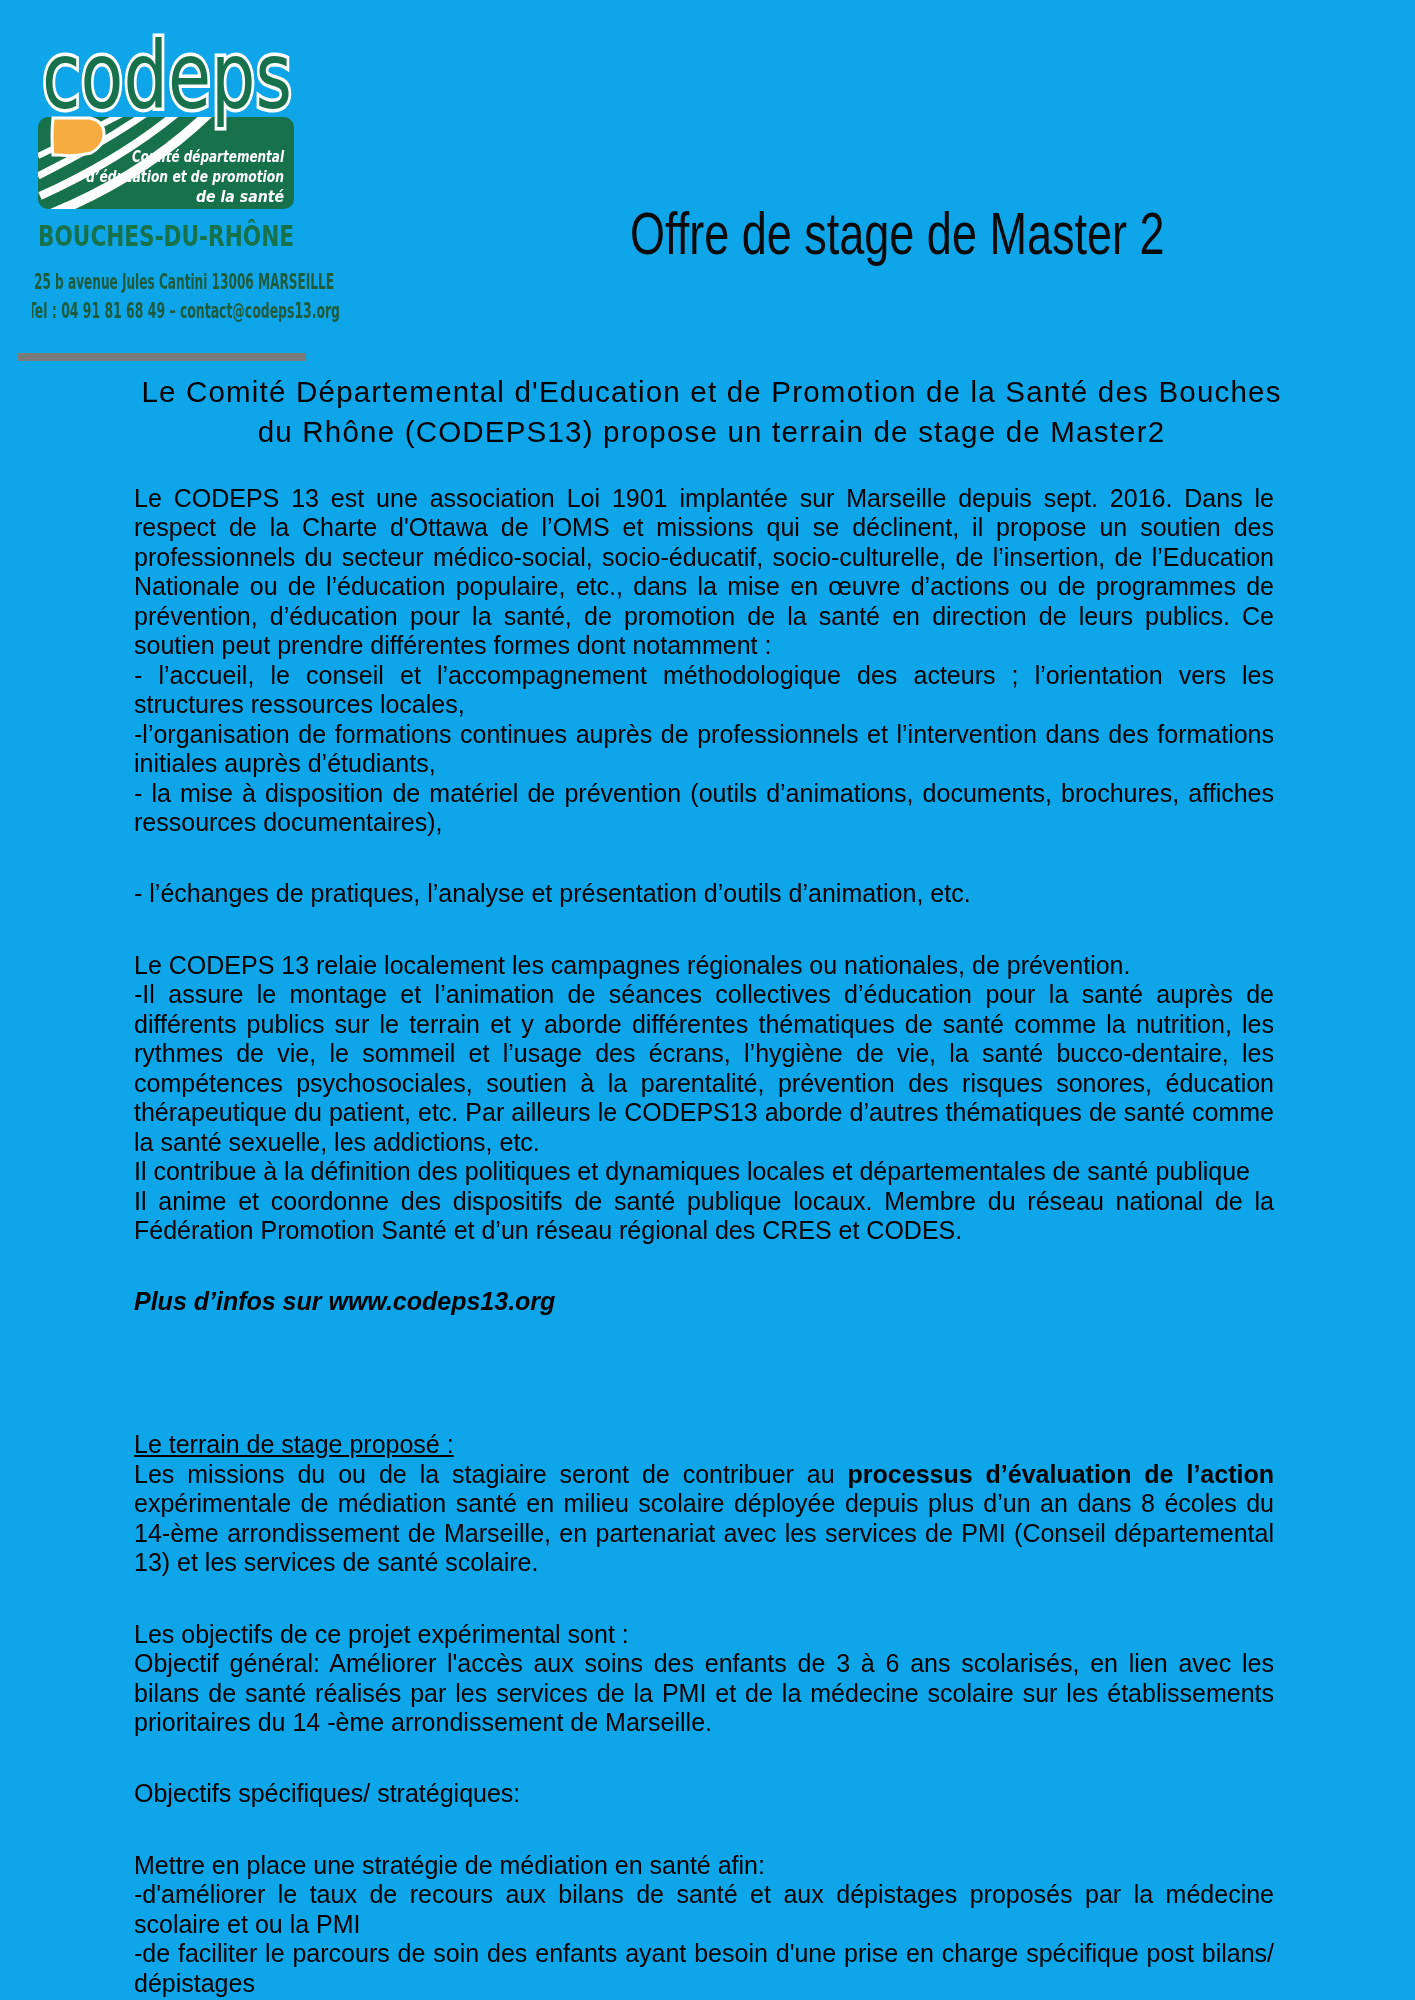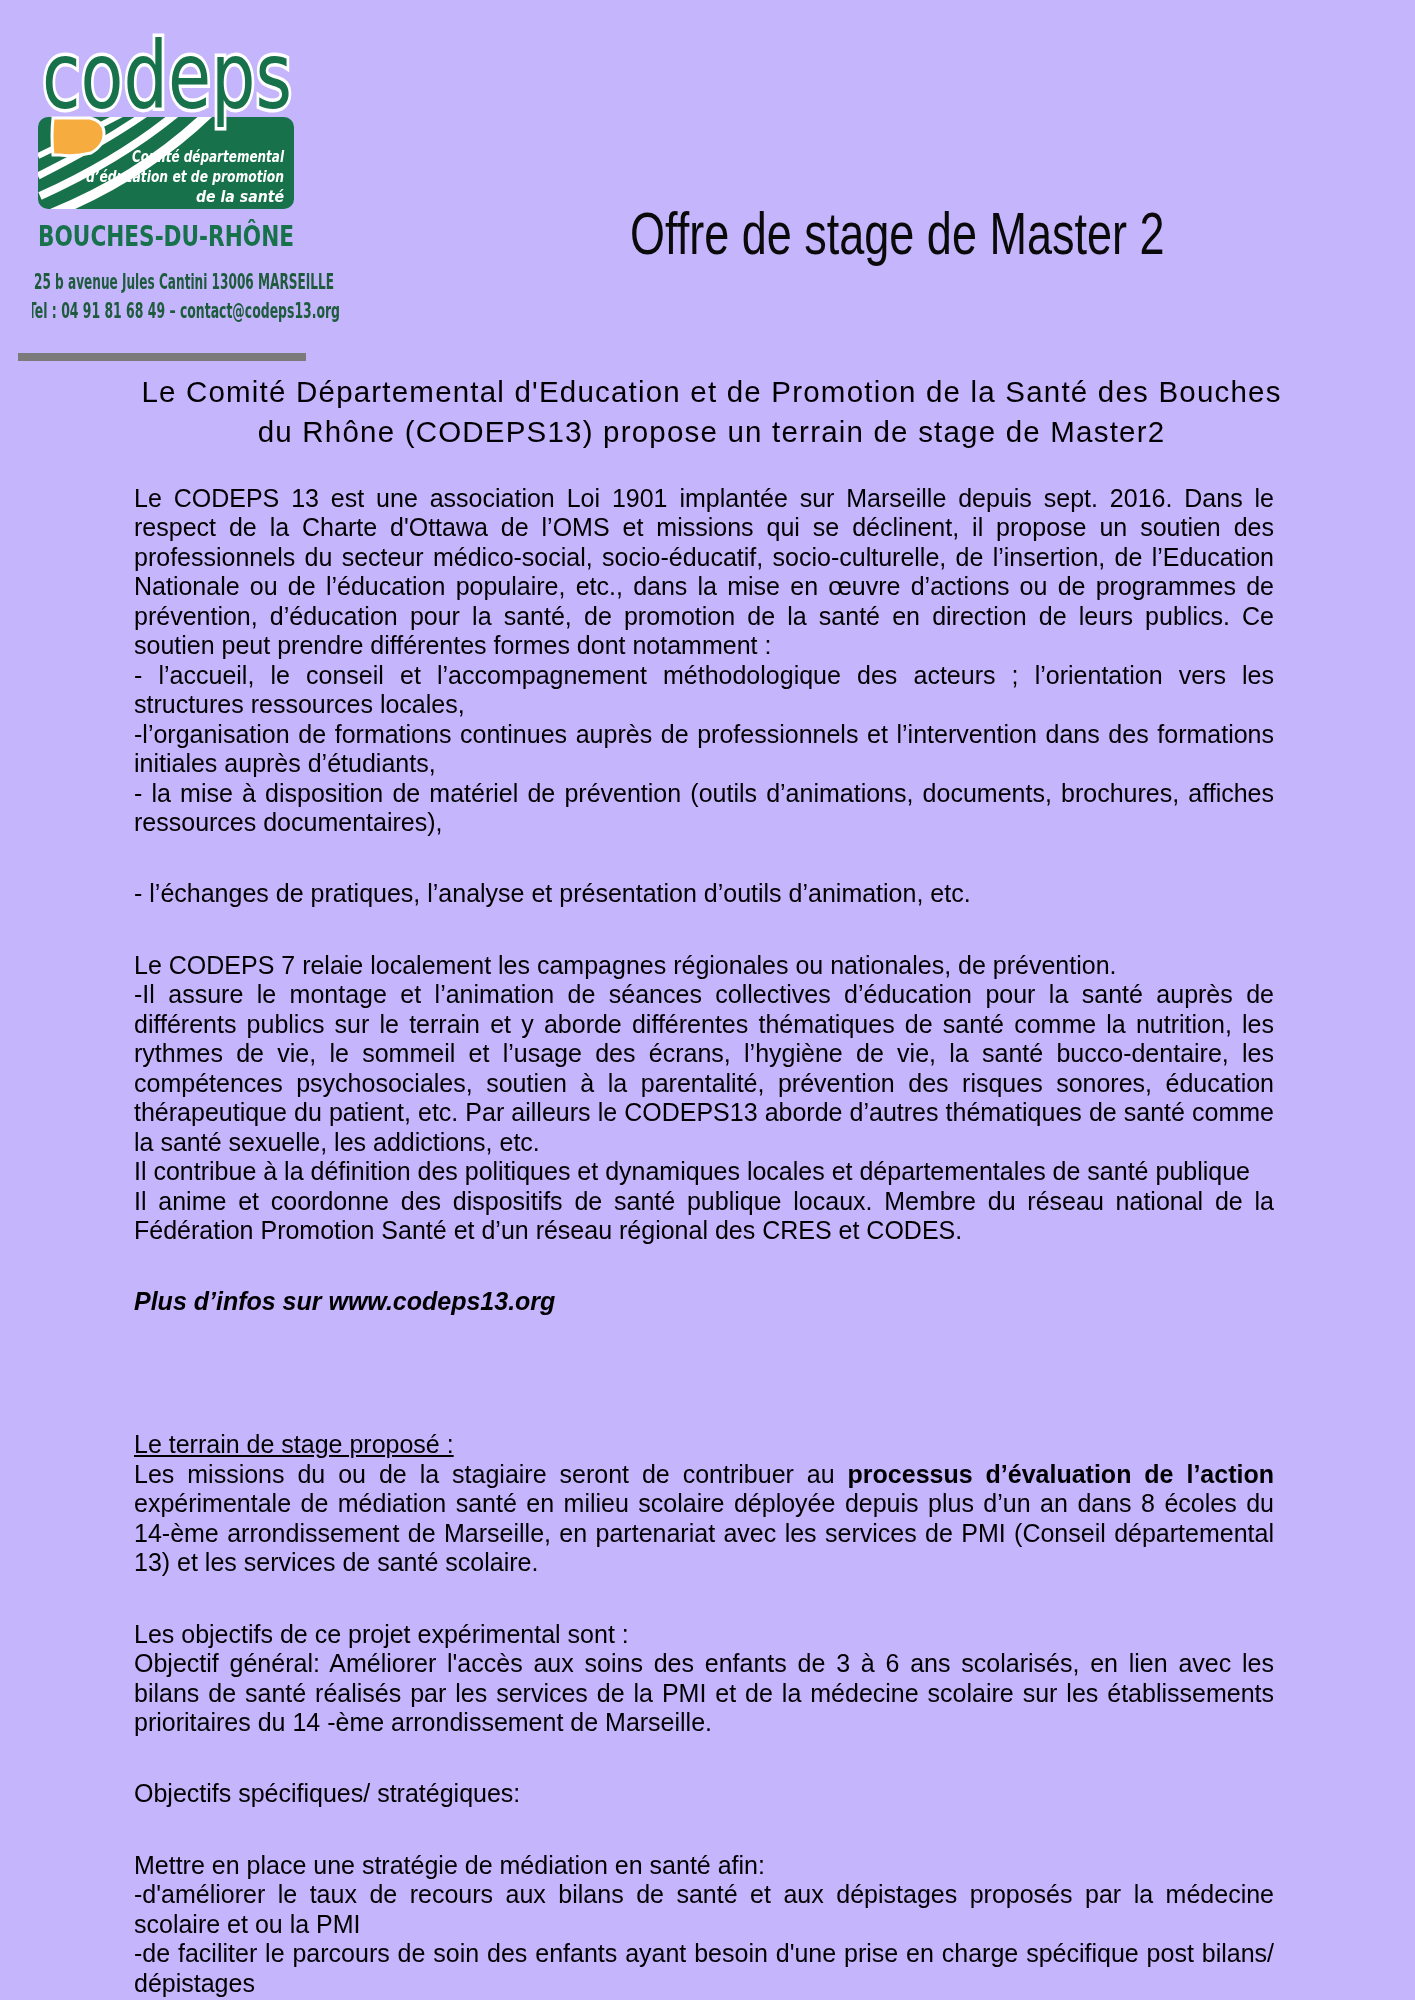--- a/index.html
+++ b/index.html
@@ -1,19 +1,19 @@
 <!DOCTYPE html>
 <html><head>
 <meta charset="utf-8">
 <style>
   html,body{margin:0;padding:0;background:#e8e8e8;}
   .page{
     position:relative;
     width:1415px;height:2000px;
-    background:#c4b5fd;
+    background:#0ea5e9;
     overflow:hidden;
     font-family:"Liberation Sans", sans-serif;
     color:#000;
   }
   .logo-svg{position:absolute;left:32px;top:28px;}
   .doc-title{
     position:absolute;left:630px;top:202px;
     font-size:60px;line-height:64px;font-weight:400;color:#0a0a0a;
     white-space:nowrap;
     transform:scaleX(0.75);transform-origin:left top;
@@ -76,21 +76,21 @@
   <div class="divider"></div>
 
   <div class="doc-heading">Le Comité Départemental d'Education et de Promotion de la Santé des Bouches du Rhône (CODEPS13) propose un terrain de stage de Master2</div>
 
   <div class="doc-body">
       <p class="para justify"><span>Le CODEPS 13 est une association Loi 1901 implantée sur Marseille depuis sept. 2016. Dans le respect de la Charte d'Ottawa de l’OMS et missions qui se déclinent, il propose un soutien des professionnels du secteur médico-social, socio-éducatif, socio-culturelle, de l’insertion, de l’Education Nationale ou de l’éducation populaire, etc., dans la mise en œuvre d’actions ou de programmes de prévention, d’éducation pour la santé, de promotion de la santé en direction de leurs publics.  Ce soutien peut prendre différentes formes dont notamment :</span></p>
       <p class="para justify"><span>- l’accueil, le conseil et l’accompagnement méthodologique des acteurs ; l’orientation vers les structures ressources locales,</span></p>
       <p class="para justify"><span>-l’organisation de formations continues auprès de professionnels et l’intervention dans des formations initiales auprès d’étudiants,</span></p>
       <p class="para justify"><span>- la mise à disposition de matériel de prévention (outils d’animations, documents, brochures, affiches ressources documentaires),</span></p>
       <p class="para left"><span>- l’échanges de pratiques, l’analyse et présentation d’outils d’animation, etc.</span></p>
-      <p class="para left"><span>Le CODEPS 7 relaie localement les campagnes régionales ou nationales, de prévention.</span></p>
+      <p class="para left"><span>Le CODEPS 13 relaie localement les campagnes régionales ou nationales, de prévention.</span></p>
       <p class="para justify"><span>-Il assure le montage et l’animation de séances collectives d’éducation pour la santé auprès de différents publics sur le terrain et y aborde différentes thématiques de santé comme la nutrition, les rythmes de vie, le sommeil et l’usage des écrans, l’hygiène de vie, la santé bucco-dentaire, les compétences psychosociales, soutien à la parentalité, prévention des risques sonores, éducation thérapeutique du patient, etc. Par ailleurs le CODEPS13 aborde d’autres thématiques de santé comme la santé sexuelle, les addictions, etc.</span></p>
       <p class="para justify"><span>Il contribue à la définition des politiques et dynamiques locales et départementales de santé publique</span></p>
       <p class="para justify"><span>Il anime et coordonne des dispositifs de santé publique locaux.  Membre du réseau national de la Fédération Promotion Santé et d’un réseau régional des CRES et CODES.</span></p>
       <p class="para left"><span style="font-weight:bold;font-style:italic;">Plus d’infos sur www.codeps13.org</span></p>
       <p class="para left">&nbsp;</p>
       <p class="para left"><span style="text-decoration:underline;">Le terrain de stage proposé :</span></p>
       <p class="para justify"><span>Les missions du ou de la stagiaire seront de contribuer au </span><span style="font-weight:bold;">processus d’évaluation de l’action</span><span> expérimentale de médiation santé en milieu scolaire déployée depuis plus d’un an dans 8 écoles du 14-ème arrondissement de Marseille, en partenariat avec les services de PMI (Conseil départemental 13) et les services de santé scolaire.</span></p>
       <p class="para left"><span>Les objectifs de ce projet expérimental sont :</span></p>
       <p class="para justify"><span>Objectif général: Améliorer l'accès aux soins des enfants de 3 à 6 ans scolarisés, en lien avec les bilans de santé réalisés par les services de la PMI et de la médecine scolaire sur les établissements prioritaires du 14 -ème arrondissement de Marseille.</span></p>
       <p class="para left"><span>Objectifs spécifiques/ stratégiques:</span></p>

